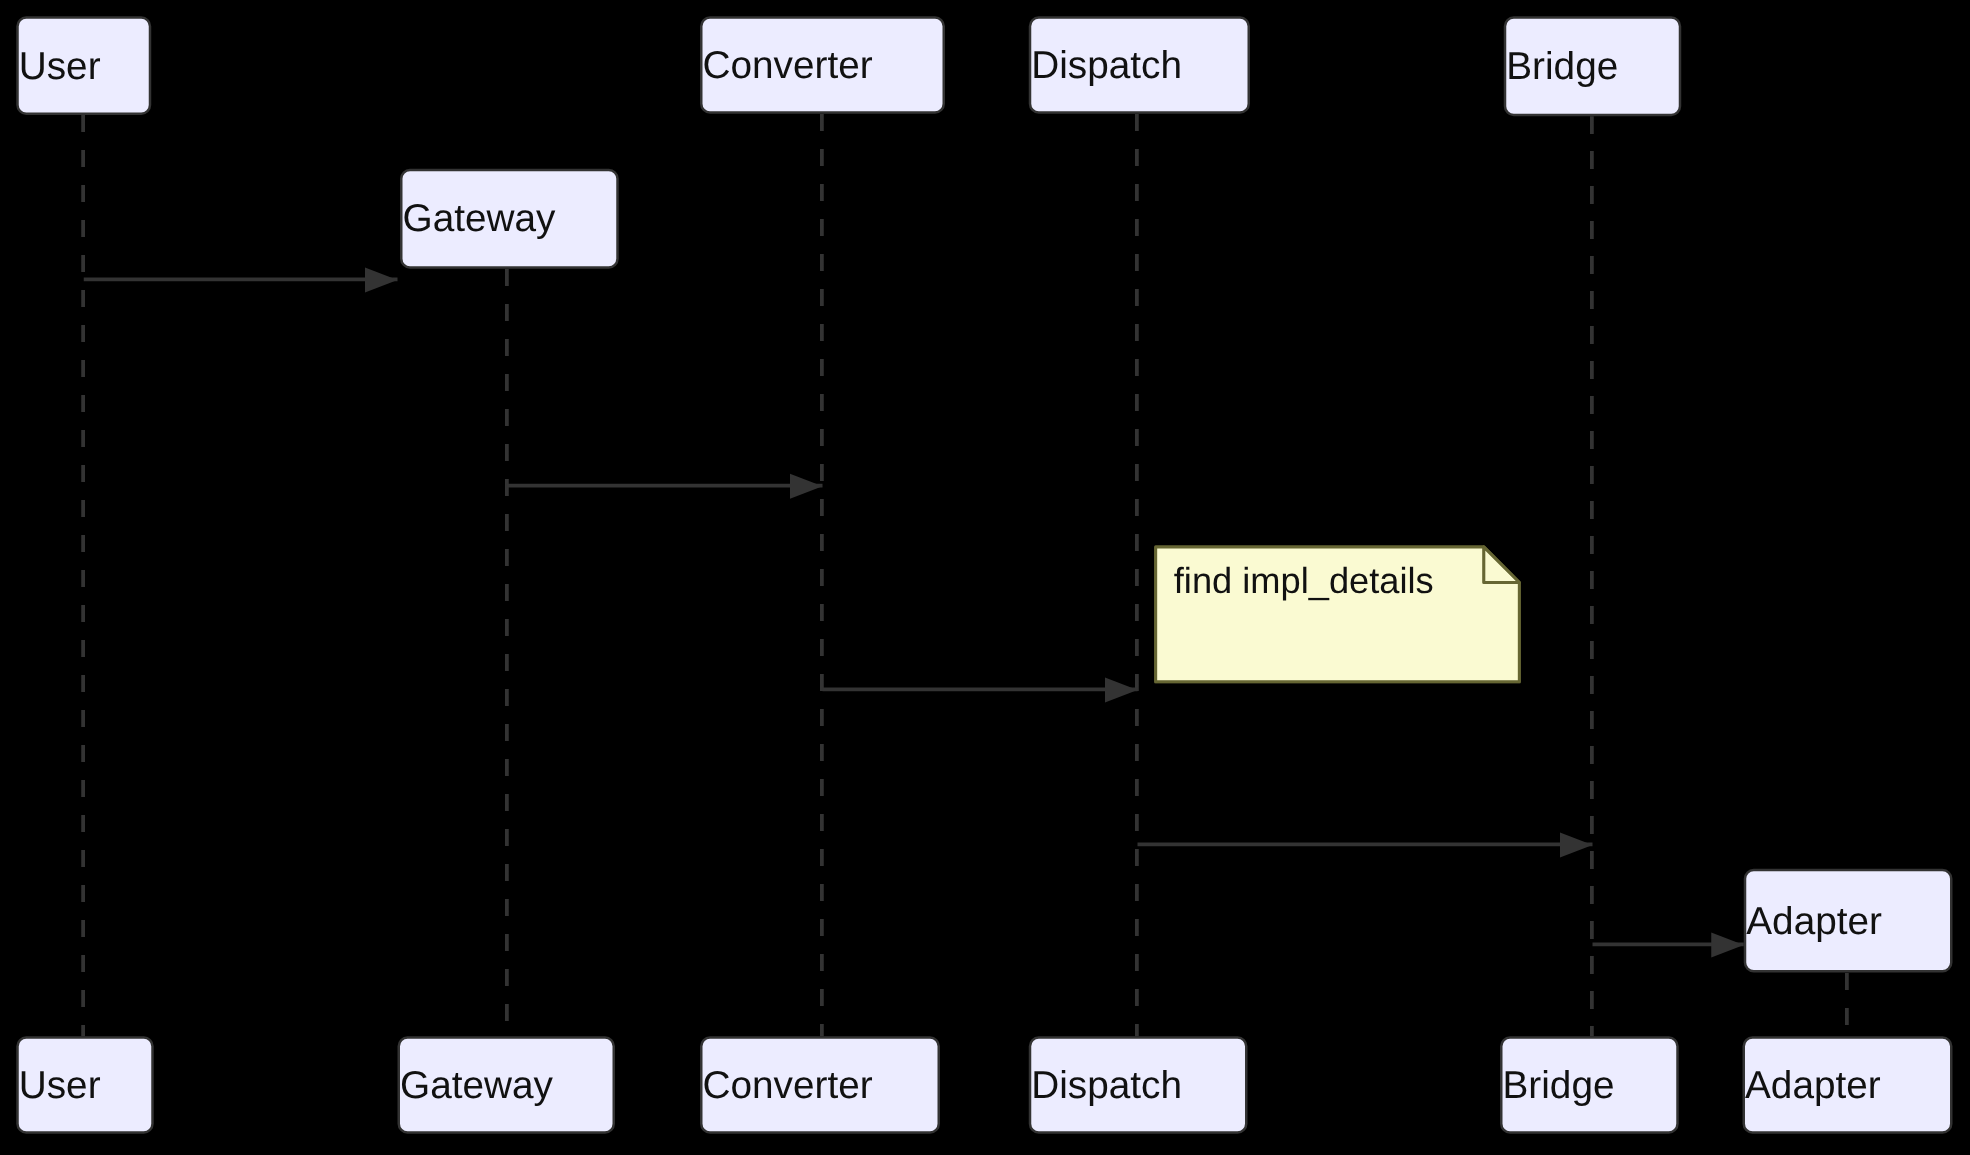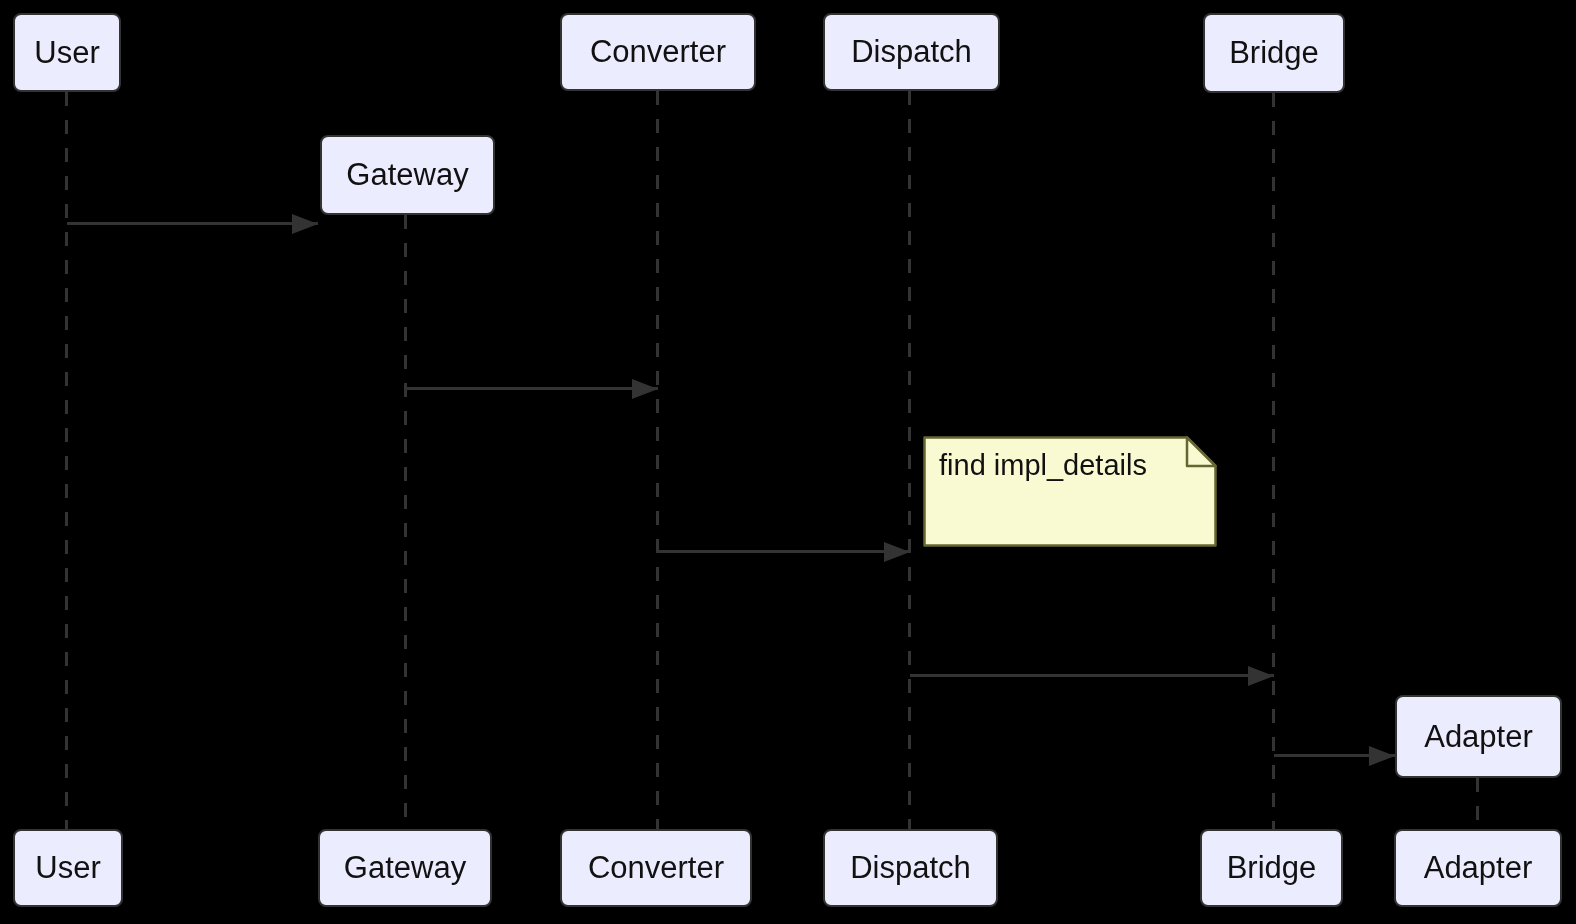--- a/index.html
+++ b/index.html
@@ -15,21 +15,20 @@
     overflow: hidden;
   }
   .actor {
     position: absolute;
     box-sizing: border-box;
     background: var(--actor-fill, #ececff);
     border: 2.5px solid var(--actor-border, #333333);
     border-radius: 8px;
     display: flex;
     align-items: center;
-    justify-content: center;
     font-size: 31px;
     color: var(--text, #111111);
     z-index: 3;
   }
   .lifeline {
     position: absolute;
     width: 3px;
     background: repeating-linear-gradient(
       to bottom,
       var(--line, #333333) 0px,

